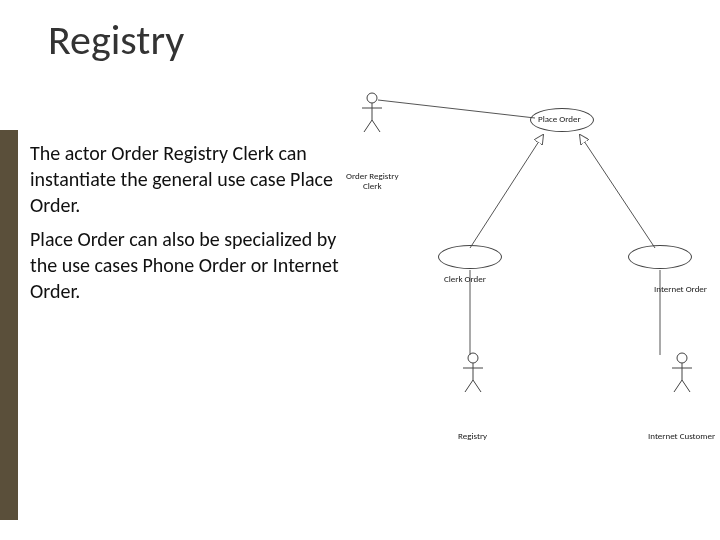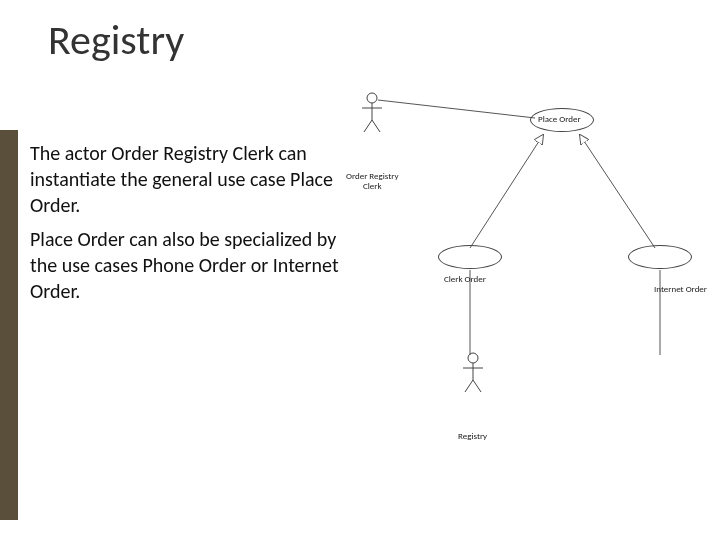--- a/index.html
+++ b/index.html
@@ -140,14 +140,24 @@
     <svg width="24" height="42" viewBox="0 0 24 42">
       <circle cx="12" cy="6" r="5" fill="none" stroke="#444" stroke-width="1"></circle>
       <line x1="12" y1="11" x2="12" y2="28" stroke="#444" stroke-width="1"></line>
       <line x1="2" y1="16" x2="22" y2="16" stroke="#444" stroke-width="1"></line>
       <line x1="12" y1="28" x2="4" y2="40" stroke="#444" stroke-width="1"></line>
       <line x1="12" y1="28" x2="20" y2="40" stroke="#444" stroke-width="1"></line>
     </svg>
     <div class="actor-label">Registry</div>
   </div>
 
+  <div class="actor" style="left:308px; top:262px;">
+    <svg width="24" height="42" viewBox="0 0 24 42">
+      <circle cx="12" cy="6" r="5" fill="none" stroke="#444" stroke-width="1"></circle>
+      <line x1="12" y1="11" x2="12" y2="28" stroke="#444" stroke-width="1"></line>
+      <line x1="2" y1="16" x2="22" y2="16" stroke="#444" stroke-width="1"></line>
+      <line x1="12" y1="28" x2="4" y2="40" stroke="#444" stroke-width="1"></line>
+      <line x1="12" y1="28" x2="20" y2="40" stroke="#444" stroke-width="1"></line>
+    </svg>
+    <div class="actor-label">Internet Customer</div>
+  </div>
 
 </div>
 
 </body></html>

